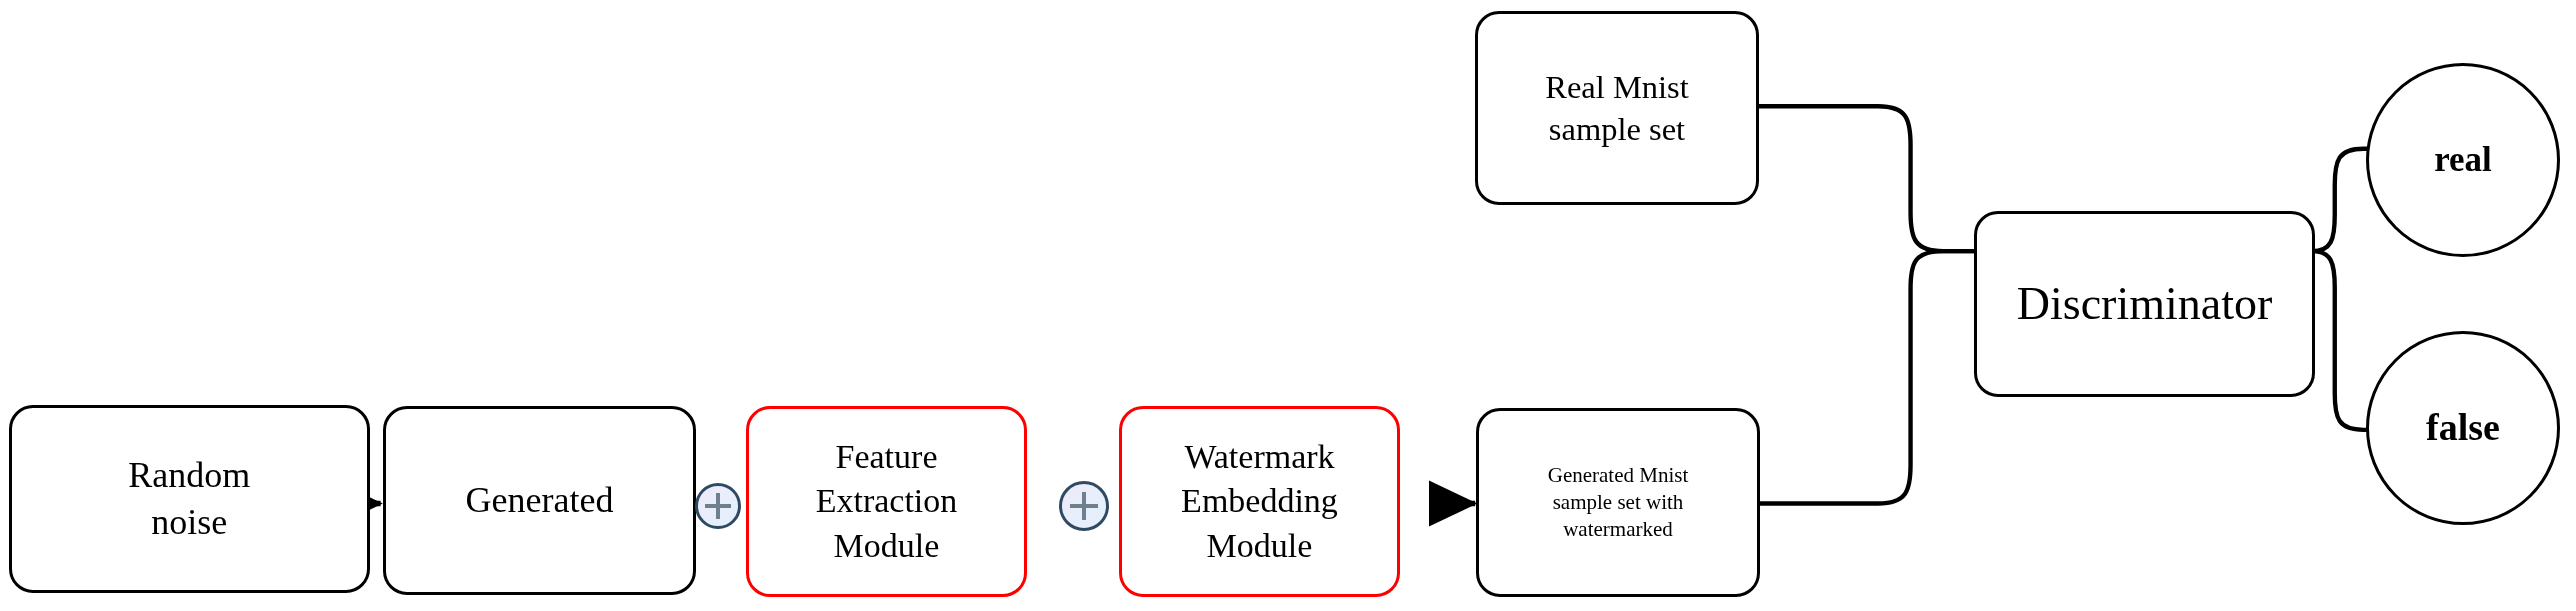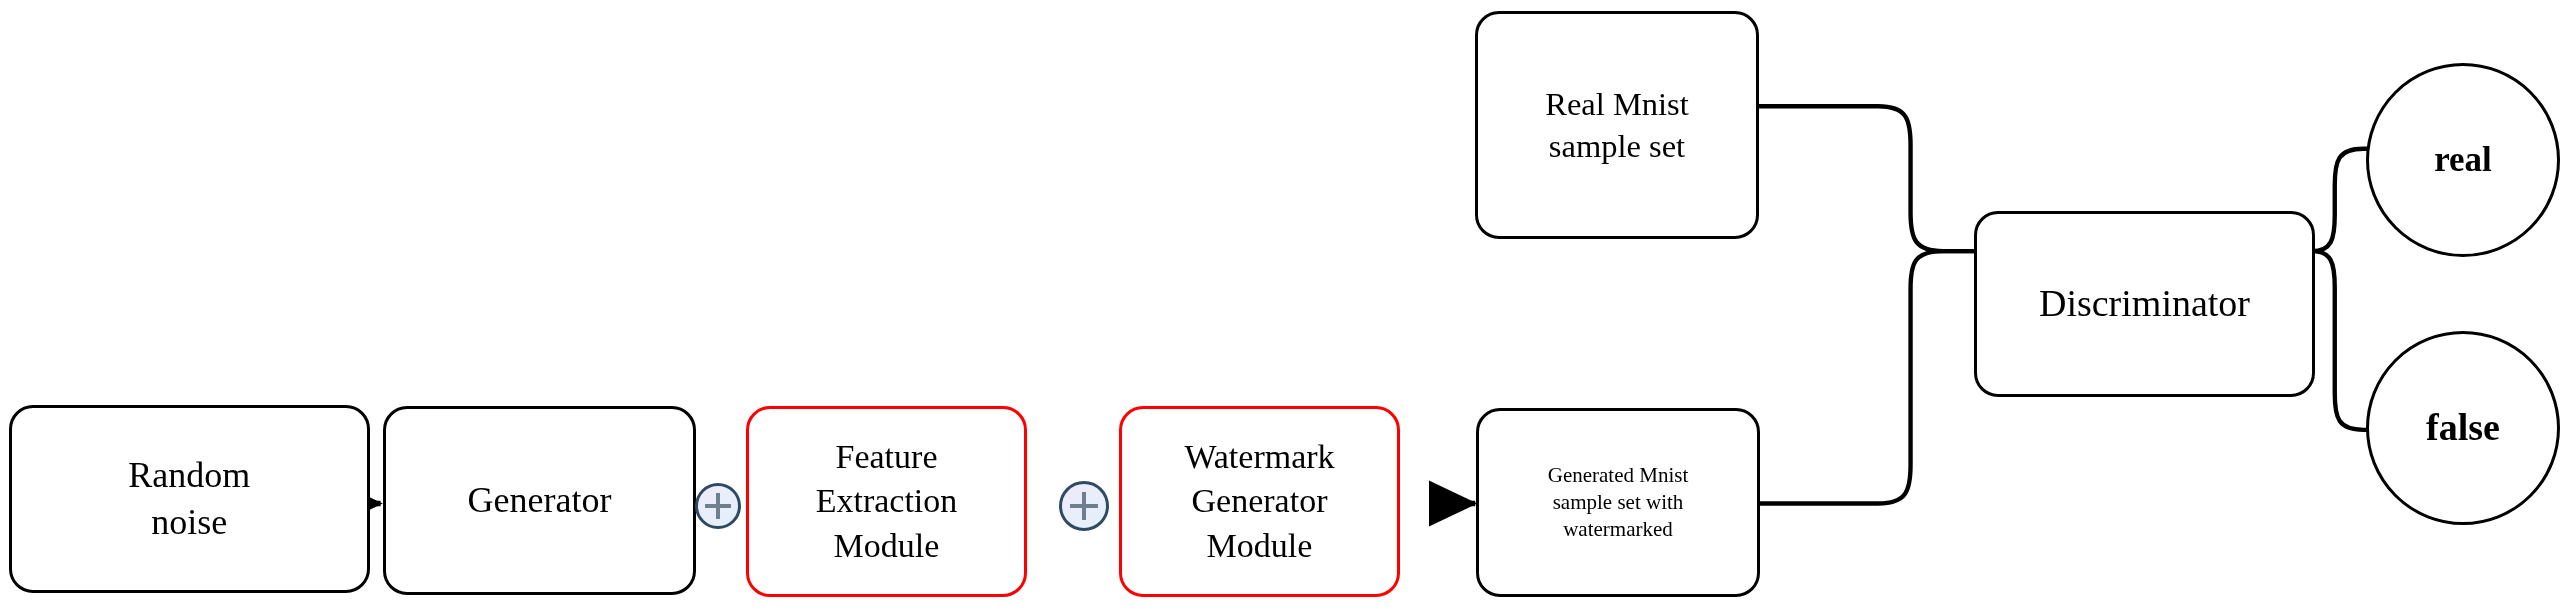--- a/index.html
+++ b/index.html
@@ -107,51 +107,51 @@
     <path d="M3702,402 L3700,402 C3730,402 3736,420 3736,460 L3736,630
              C3736,670 3742,688 3782,688 L3800,688" fill="none" stroke="#000000" stroke-width="7" stroke-linecap="round"></path>
   </svg>
 
   <div class="node box" style="left:8.8px; top:405px; width:361px; height:188px; font-size:36px;">
     <span class="lbl">Random
 noise</span>
   </div>
 
   <div class="node box" style="left:383px; top:406px; width:313px; height:189px; font-size:36px;">
-    <span class="lbl">Generator</span>
+    <span class="lbl">Generated</span>
   </div>
 
   <div class="plus-node" style="left:695px; top:483px; width:46px; height:46px;"></div>
 
   <div class="node box red" style="left:746px; top:406px; width:281px; height:191px; font-size:34px;">
     <span class="lbl">Feature
 Extraction
 Module</span>
   </div>
 
   <div class="plus-node" style="left:1059px; top:481px; width:50px; height:50px;"></div>
 
   <div class="node box red" style="left:1119px; top:406px; width:281px; height:191px; font-size:34px;">
     <span class="lbl">Watermark
-Generator
+Embedding
 Module</span>
   </div>
 
   <div class="node box" style="left:1476px; top:408px; width:284px; height:189px; font-size:21px;">
     <span class="lbl">Generated Mnist
 sample set with
 watermarked</span>
   </div>
 
-  <div class="node box" style="left:1475px; top:11.3px; width:284px; height:228px; font-size:32.5px;">
+  <div class="node box" style="left:1475px; top:11.3px; width:284px; height:194px; font-size:32.5px;">
     <span class="lbl">Real Mnist
 sample set</span>
   </div>
 
-  <div class="node box" style="left:1974px; top:211px; width:341px; height:186px; font-size:38px;">
+  <div class="node box" style="left:1974px; top:211px; width:341px; height:186px; font-size:46px;">
     <span class="lbl">Discriminator</span>
   </div>
 
   <div class="node circle" style="left:2366px; top:63px; width:194px; height:194px; font-size:35px;">
     <span class="lbl">real</span>
   </div>
 
   <div class="node circle" style="left:2366px; top:331px; width:194px; height:194px; font-size:38px;">
     <span class="lbl">false</span>
   </div>

